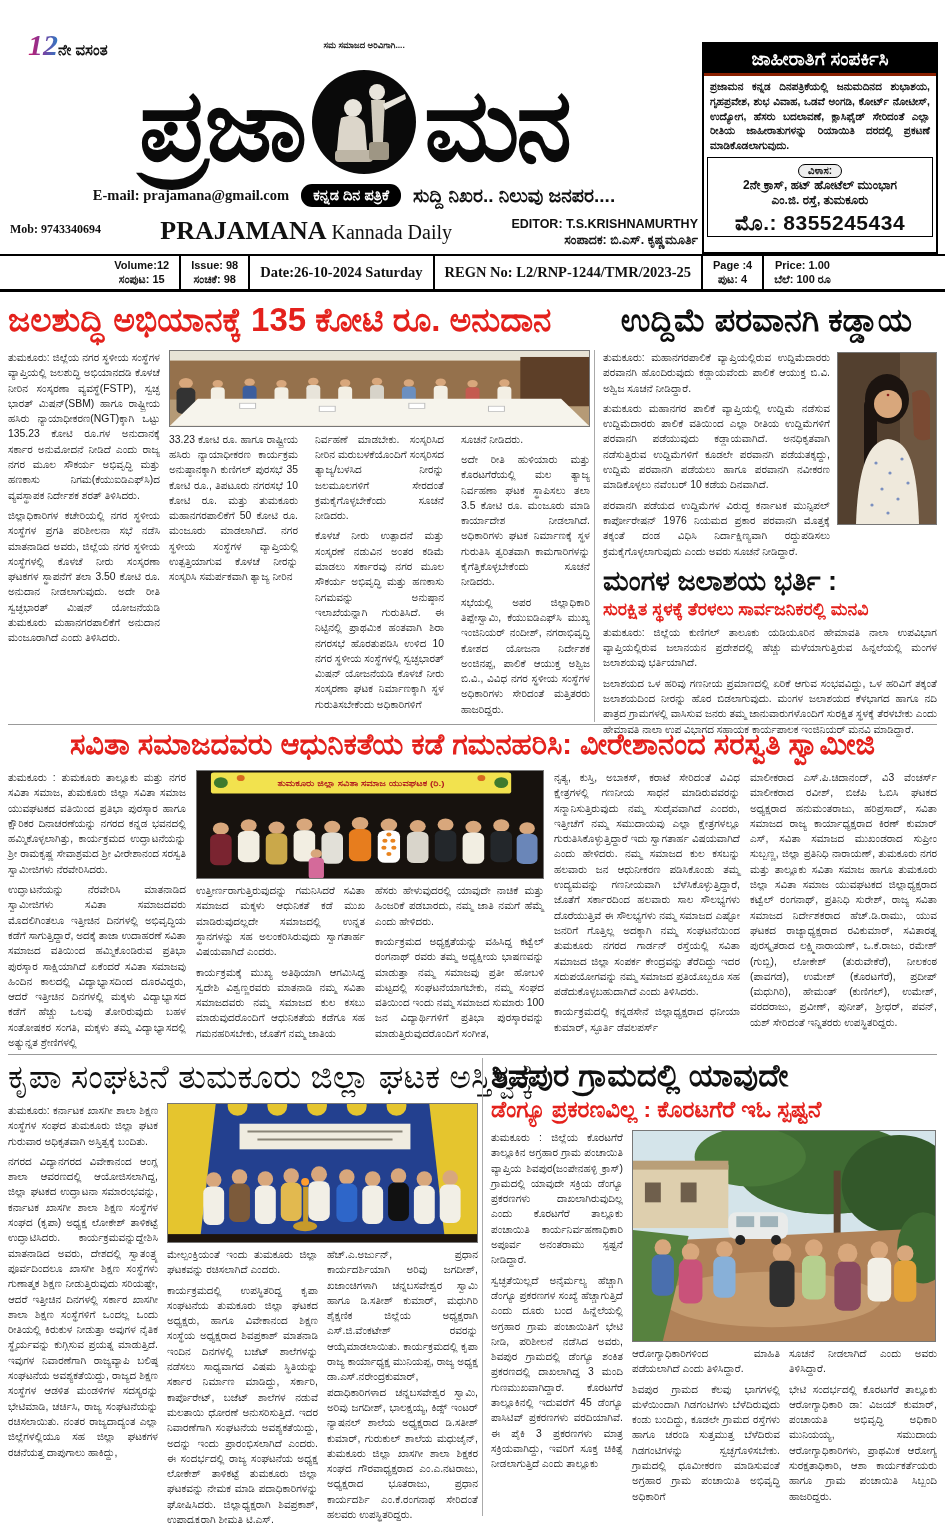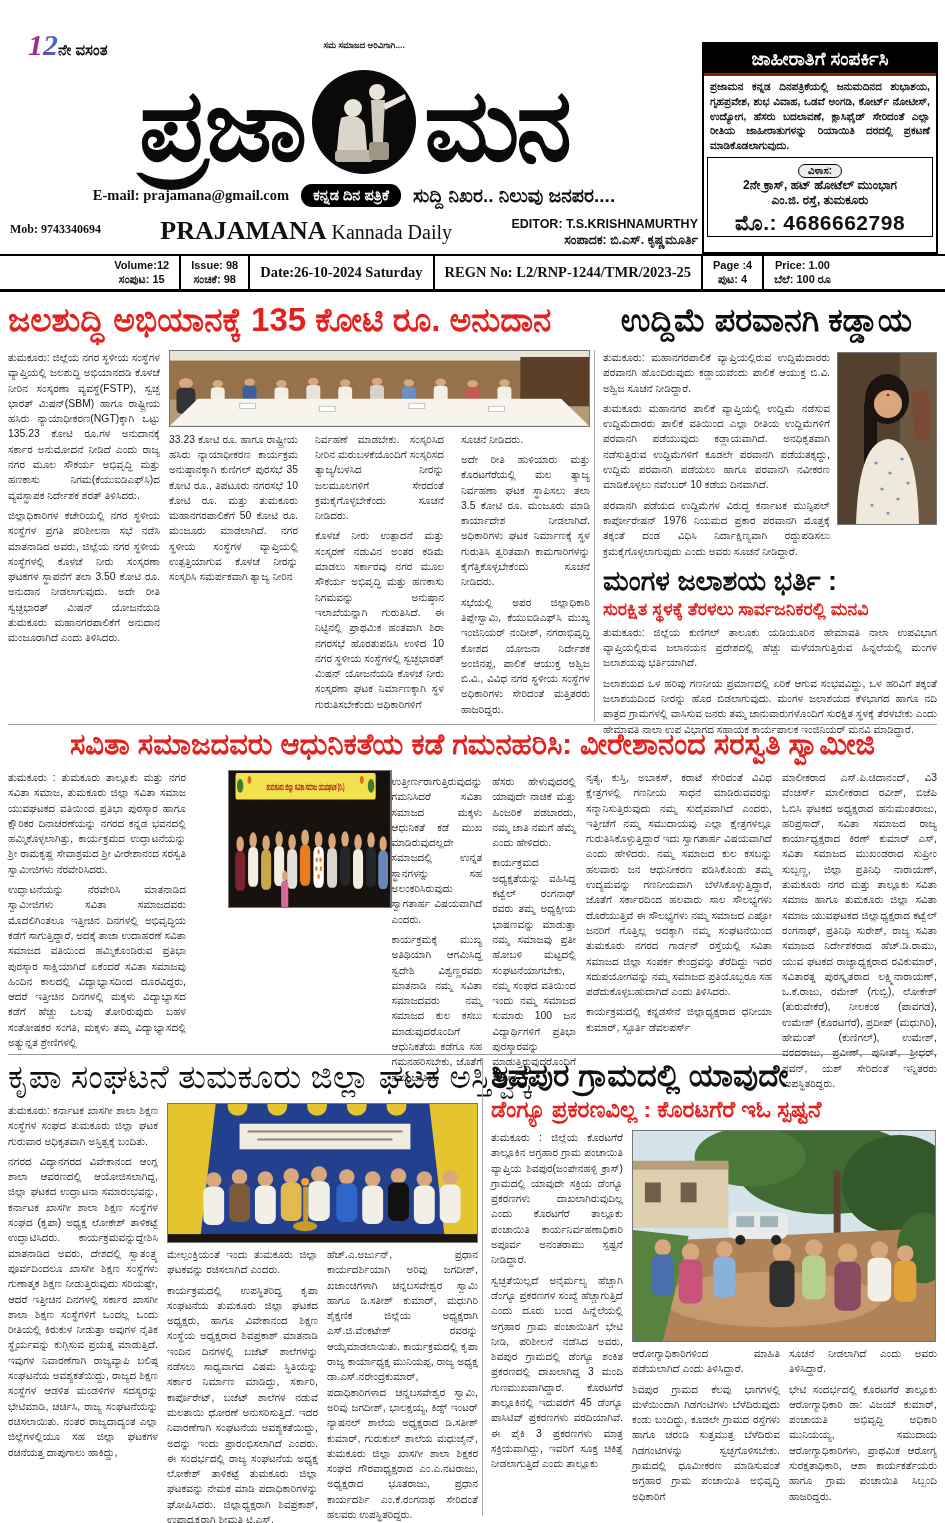--- a/index.html
+++ b/index.html
@@ -57,21 +57,21 @@
   #top-right{position:absolute;top:350px;left:594px;width:343px;height:372px;border-left:1px solid #aaa;padding-left:8px;box-sizing:border-box;}
   .portrait-wrap{float:right;width:100px;height:173px;margin:2px 0 4px 7px;}
   .mangala-hl{font-size:27px;font-weight:bold;margin:7px 0 2px;white-space:nowrap;}
   .mangala-sub{color:#e4211c;font-size:17.5px;font-weight:bold;margin:0 0 5px;white-space:nowrap;}
   
   .hrule{position:absolute;left:8px;width:929px;border-top:1px solid #999;}
   #savita{position:absolute;top:728px;left:8px;width:929px;height:326px;}
   .savita-hl{color:#e4211c;text-align:center;font-size:29px;font-weight:bold;margin:0 0 8px;white-space:nowrap;}
   .savita-body{display:flex;gap:10px;height:276px;}
   .sv-col1{width:178px;flex:0 0 auto;}
-  .sv-mid{width:348px;flex:0 0 auto;display:flex;flex-direction:row;margin-left:32px;}
+  .sv-mid{width:348px;flex:0 0 auto;display:flex;flex-direction:column;}
   .sv-mid-cols{display:flex;gap:10px;flex:1;margin-top:4px;}
   .sv-mid-col{flex:1;}
   .sv-col4{width:186px;flex:0 0 auto;}
   .sv-col5{flex:1;}
   
   #bottom-left{position:absolute;top:1058px;left:8px;width:470px;height:458px;}
   .krupa-hl{font-size:33px;font-weight:normal;margin:0 0 6px;white-space:nowrap;}
   .krupa-body{display:flex;gap:9px;}
   .kr-col1{width:150px;flex:0 0 auto;}
   .kr-right{flex:1;display:flex;flex-direction:column;}
@@ -138,21 +138,21 @@
     </div>
   </header>
 
   <aside id="ad-box">
     <div class="ad-title">ಜಾಹೀರಾತಿಗೆ ಸಂಪರ್ಕಿಸಿ</div>
     <div class="ad-body">ಪ್ರಜಾಮನ ಕನ್ನಡ ದಿನಪತ್ರಿಕೆಯಲ್ಲಿ ಜನುಮದಿನದ ಶುಭಾಶಯ, ಗೃಹಪ್ರವೇಶ, ಶುಭ ವಿವಾಹ, ಒಡವೆ ಅಂಗಡಿ, ಕೋರ್ಟ್ ನೋಟೀಸ್, ಉದ್ಯೋಗ, ಹೆಸರು ಬದಲಾವಣೆ, ಕ್ಲಾಸಿಫೈಡ್ ಸೇರಿದಂತೆ ಎಲ್ಲಾ ರೀತಿಯ ಜಾಹೀರಾತುಗಳನ್ನು ರಿಯಾಯಿತಿ ದರದಲ್ಲಿ ಪ್ರಕಟಣೆ ಮಾಡಿಕೊಡಲಾಗುವುದು.</div>
     <div class="ad-address">
       <span class="ad-addr-label">ವಿಳಾಸ:</span>
       <div class="ad-addr-line">2ನೇ ಕ್ರಾಸ್, ಹಟ್ ಹೋಟೆಲ್ ಮುಂಭಾಗ</div>
       <div class="ad-addr-line">ಎಂ.ಜಿ. ರಸ್ತೆ, ತುಮಕೂರು</div>
-      <div class="ad-phone">ಮೊ.: 4686662798</div>
+      <div class="ad-phone">ಮೊ.: 8355245434</div>
     </div>
   </aside>
 
   <div id="info-bar">
     <div class="ib-cell ib-two">
       <div>Volume:12</div>
       <div>ಸಂಪುಟ: 15</div>
     </div>
     <div class="ib-cell ib-two">
       <div>Issue: 98</div>

